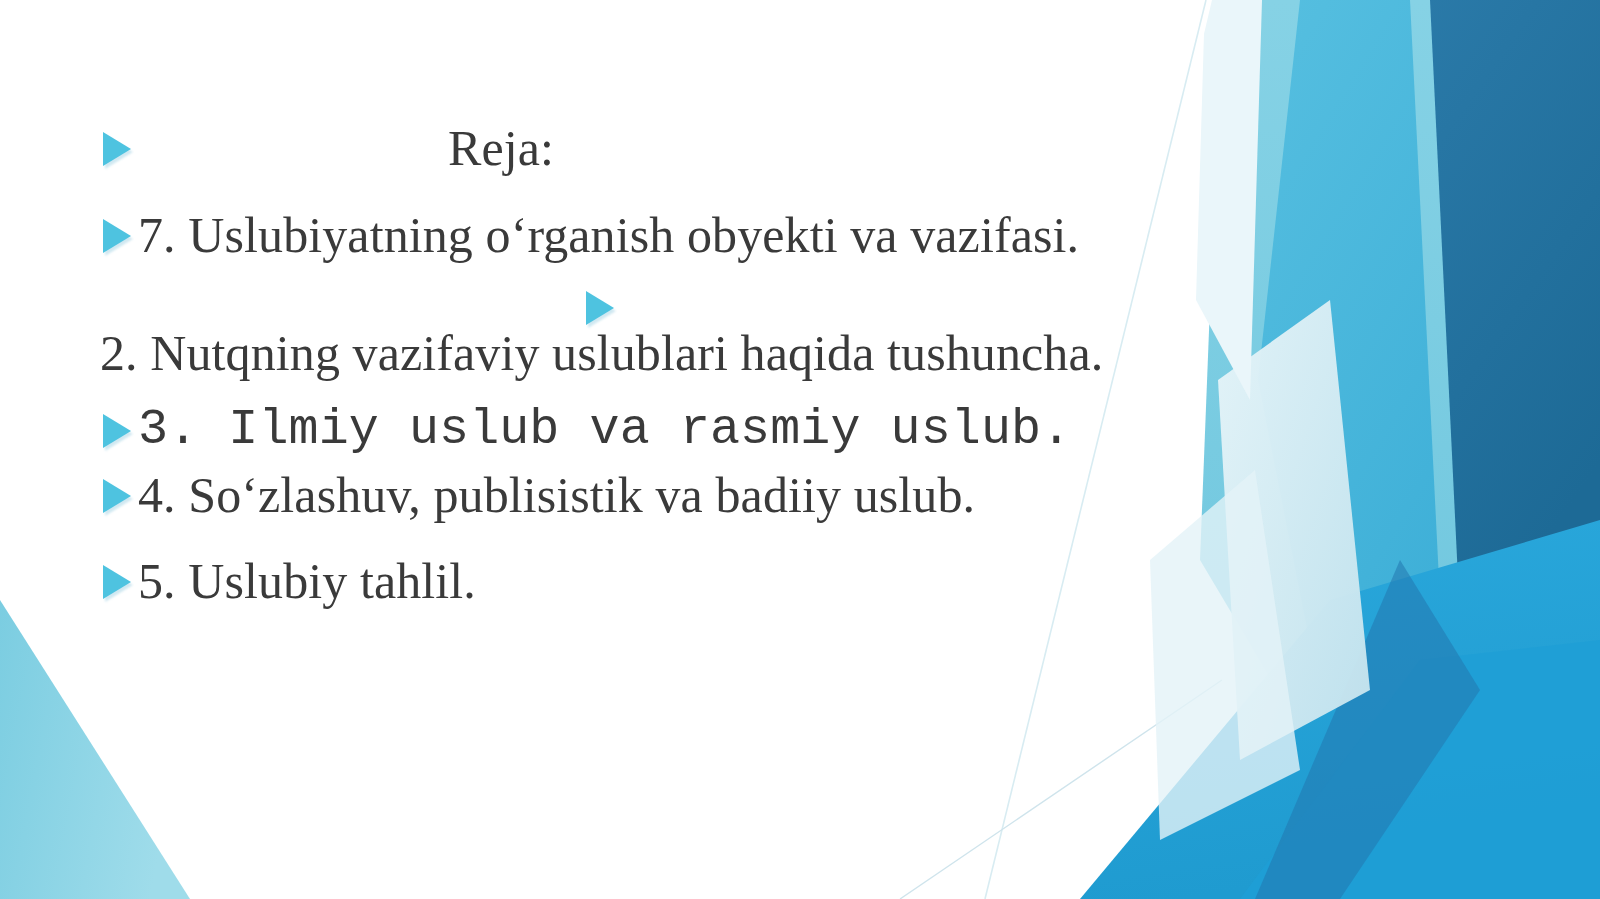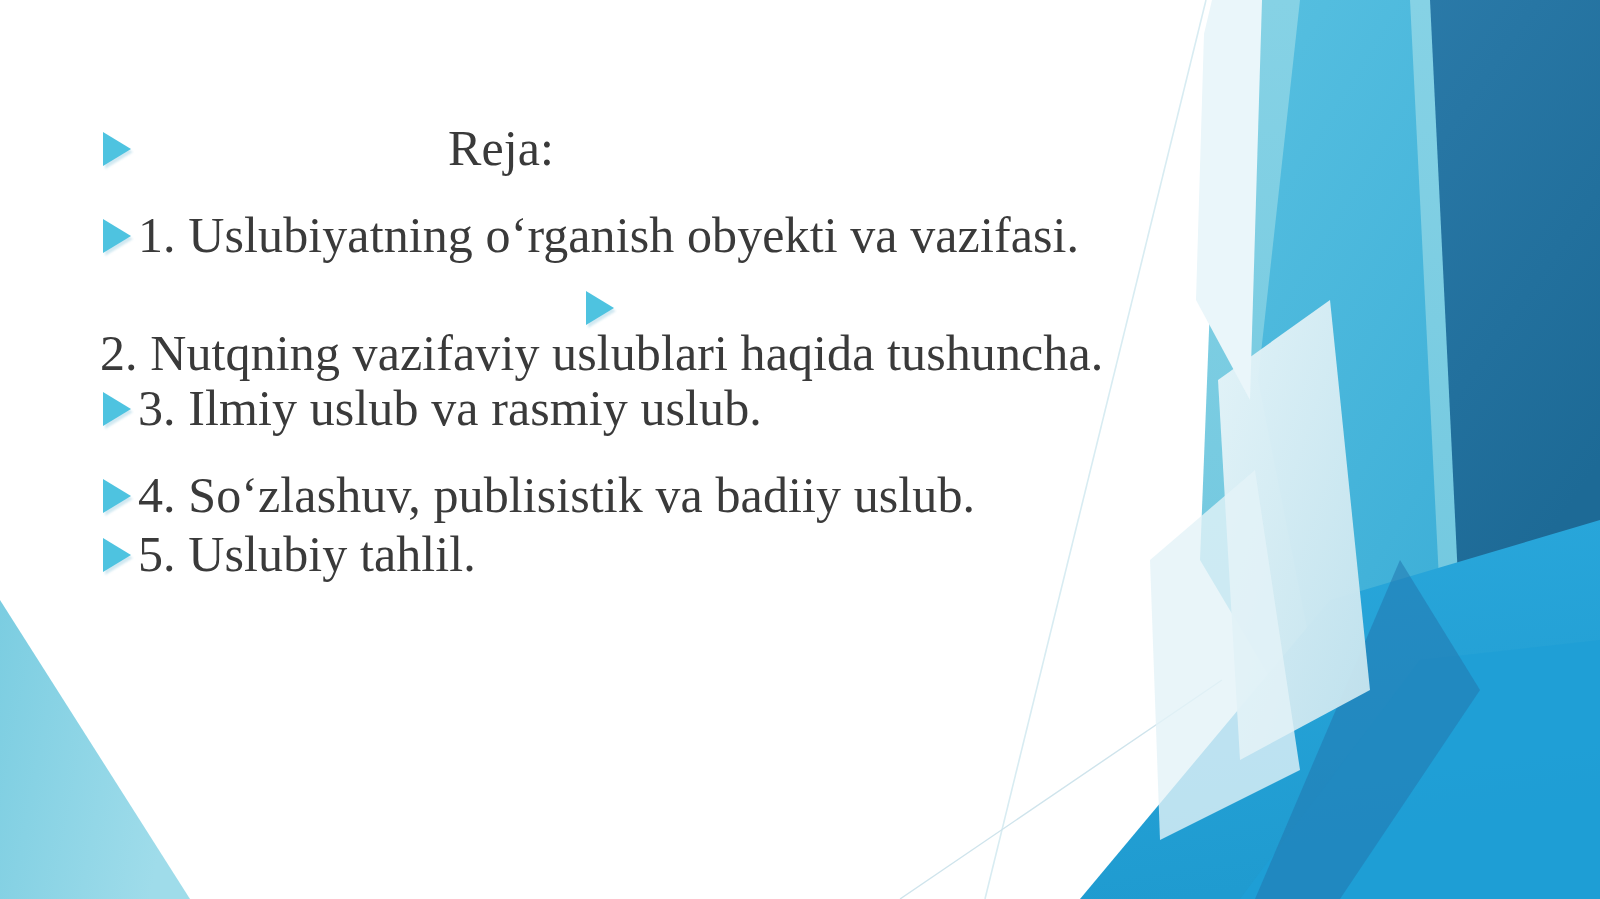--- a/index.html
+++ b/index.html
@@ -85,23 +85,23 @@
   
   #row-title .bullet-text {
     padding-left: 310px;
     font-size: 50px;
   }
 
   
   #row-title { top: 113px; }
   #row-1     { top: 200px; }
   #row-2     { top: 287px; flex-direction: column; }
-  #row-3     { top: 373px; }
+  #row-3     { top: 395px; font-family: Liberation Mono, monospace; }
   #row-4     { top: 460px; justify-content: space-between; }
-  #row-5     { top: 519px; }
+  #row-5     { top: 546px; }
 </style>
 </head>
 <body>
 
 <div id="slide">
 
   <svg id="bg-decoration" viewBox="0 0 1600 899" preserveAspectRatio="none" xmlns="http://www.w3.org/2000/svg">
     <defs>
       <linearGradient id="gradPale" x1="0" y1="0" x2="1" y2="1">
         <stop offset="0%" stop-color="#e8f5f9"></stop>
@@ -171,21 +171,21 @@
           <span class="tri"></span>
       </span>
       <span class="bullet-text">Reja:</span>
     </div>
 
     <div class="bullet-row" id="row-1">
       <span class="bullet-marker">
         <span class="tri-shadow"></span>
           <span class="tri"></span>
       </span>
-      <span class="bullet-text">1. Uslubiyatning o‘rganish obyekti va vazifasi.</span>
+      <span class="bullet-text">7. Uslubiyatning o‘rganish obyekti va vazifasi.</span>
     </div>
 
     <div class="bullet-row" id="row-2">
       <span class="bullet-marker">
         <span class="tri-shadow"></span>
           <span class="tri"></span>
       </span>
       <span class="bullet-text">2. Nutqning vazifaviy uslublari haqida tushuncha.</span>
     </div>
 

